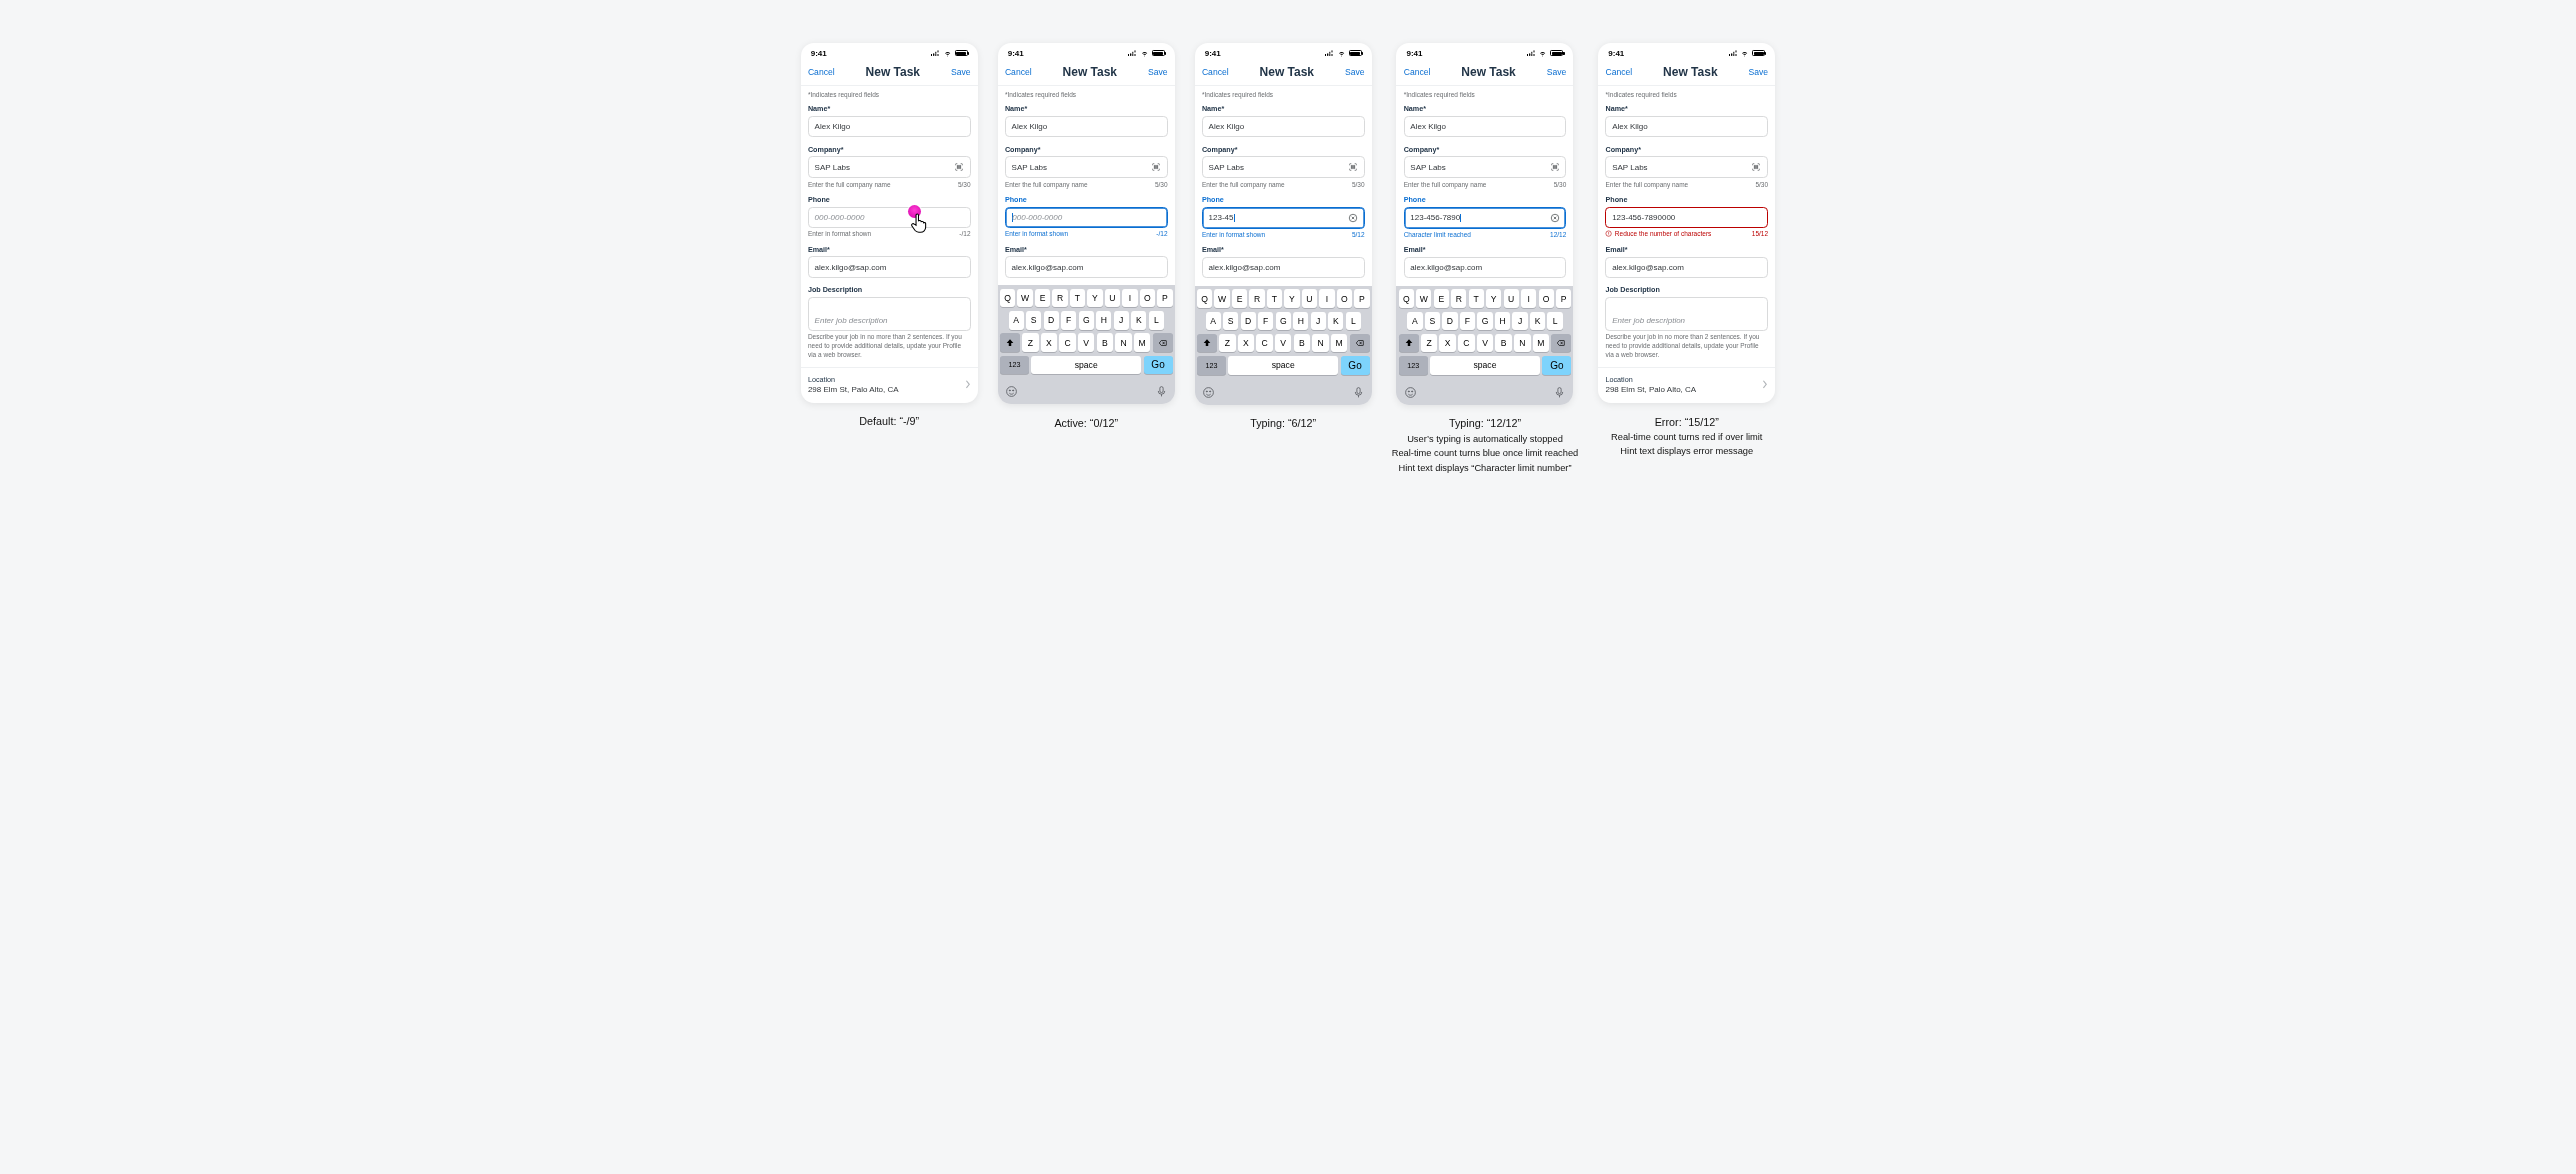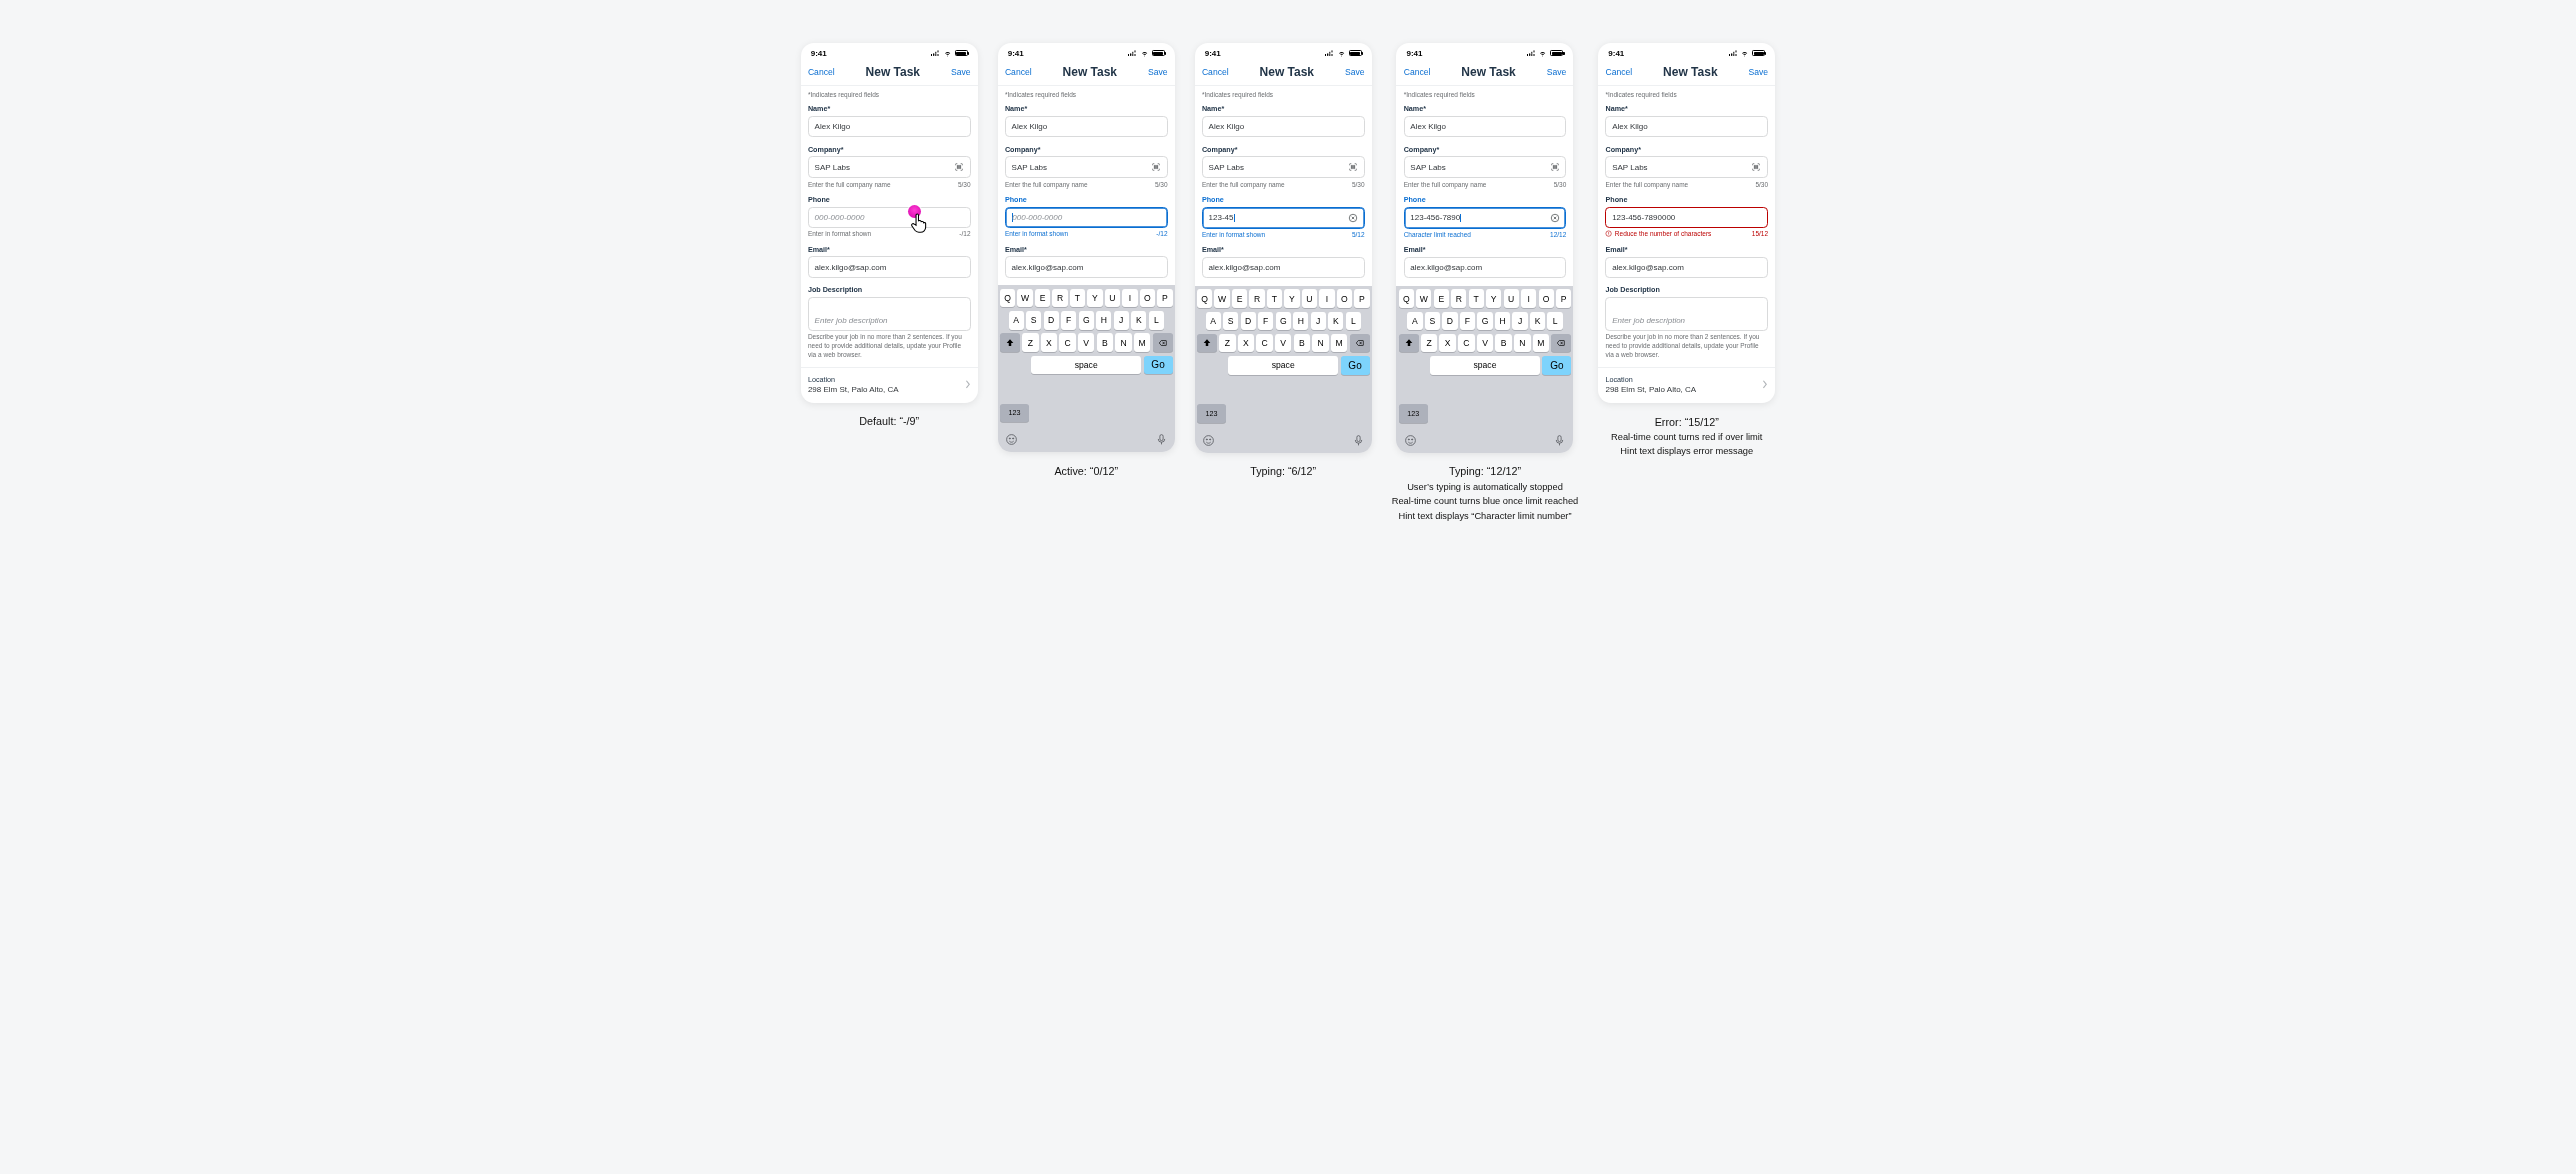--- a/index.html
+++ b/index.html
@@ -62,21 +62,21 @@
 .locrow { border-top:0.7px solid #eef0f2; padding: 7.2px 7.2px 8.6px; display:flex; justify-content:space-between; align-items:center;}
 .locrow .txt .lbl { font-size:7.2px; color:#223548; font-weight:400; margin-bottom:1.4px;}
 .locrow .txt .addr { font-size:8px; color:#32363a; }
 .chev { color:#b0b4b8; }
 .keyboard { background:#d1d3d9; padding: 3.6px 2.2px 2.9px; }
 .krow { display:flex; gap:2.2px; justify-content:center; margin-bottom:3.6px;}
 .key { background:#fff; border-radius:2.9px; box-shadow: 0 0.7px 0 #9ea1a8; height:18.7px; flex:1; display:flex; align-items:center; justify-content:center; font-size:8.6px; font-weight:500; color:#000;}
 .krow.r2 { padding: 0 8.6px; }
 .key.dark { background:#adb1bb; }
 .key.shift svg, .key.bksp svg { width:10px; height:10px; }
-.krow.r4 .key123 { flex: 0 0 29px; background:#adb1bb; font-size:7.2px;margin-top:48px;}
+.krow.r4 .key123 { flex: 0 0 29px; background:#adb1bb; font-size:7.2px;}
 .krow.r4 .keysp { flex: 1; }
 .krow.r4 .keygo { flex: 0 0 29px; background:#7dd3fc; font-size:10px;}
 .kb-bottom { display:flex; justify-content:space-between; padding: 4.3px 7.2px 4.3px; background:#d1d3d9;}
 .kb-bottom svg { width:13px; height:13px; }
 .caption { margin-top: 11.5px; text-align:center; font-size: 10.8px; color:#111; max-width: 201px; line-height:1.4;}
 .caption .main { font-weight: 400; }
 .caption .sub { font-size: 9.3px; margin-top:1.4px;}
 .touch {
   position:absolute; width:26px; height:26px; pointer-events:none;
 }

